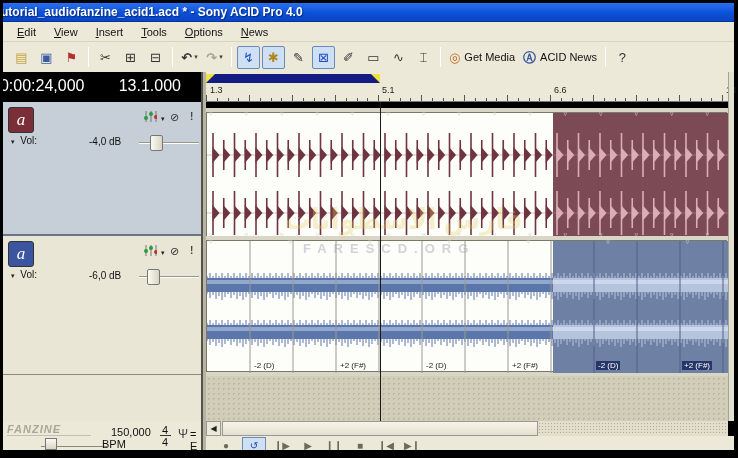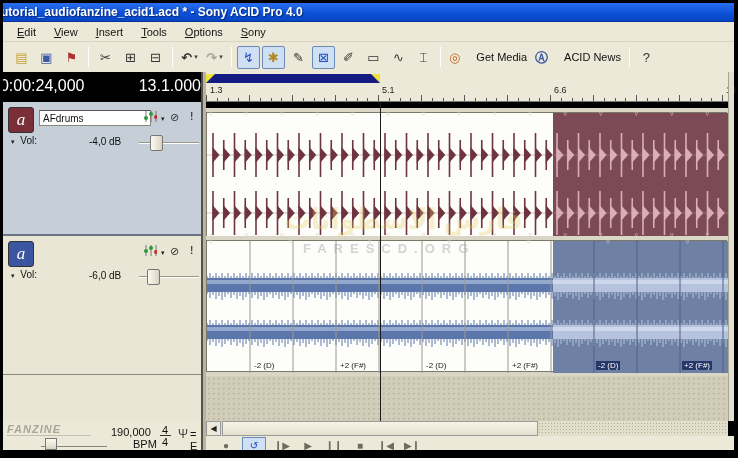--- a/index.html
+++ b/index.html
@@ -15,32 +15,32 @@
   #menubar{left:3px;top:22px;width:731px;height:20px;background:var(--chrome);display:flex;align-items:center;padding-left:5px;border-bottom:1px solid #d8d4c4;}
   .mi{font-size:11px;color:#111;padding:2px 9px;}
   .mi::first-letter{text-decoration:underline;}
 
   
   #toolbar{left:3px;top:42px;width:731px;height:30px;background:var(--chrome);display:flex;align-items:center;padding-left:6px;}
   .tbtn{height:23px;min-width:23px;display:flex;align-items:center;justify-content:center;margin:0 1px;border:1px solid transparent;border-radius:2px;color:#333;font-size:13px;padding:0 2px;}
   .tbtn .glyph{line-height:1;}
   .tbtn.pressed{background:var(--pressedBg);border:1px solid var(--pressedBorder);}
   .tbtn.disabled{color:#a8a494;}
-  .tbtn .lbl{font-size:11px;color:#111;margin-left:16px;white-space:nowrap;}
+  .tbtn .lbl{font-size:11px;color:#111;margin-left:4px;white-space:nowrap;}
   .tbtn .dd{font-size:7px;color:#444;margin-left:2px;}
   .tsep{width:1px;height:20px;background:#b8b4a4;border-right:1px solid #fff;margin:0 4px;}
   .g-open{color:#c8a23c;} .g-save{color:#3c5aa0;} .g-publish{color:#b03030;}
   .g-undo,.g-redo{font-weight:bold;} .g-enable-snapping{color:#2050c0;}
   .g-lock-envelopes{color:#b08820;} .g-selection-tool{color:#2050c0;}
   .g-get-media{color:#c06820;font-weight:bold;} .g-acid-news{color:#3c5aa0;font-weight:bold;}
 
   
   #timedisp{left:3px;top:72px;width:198px;height:30px;background:#000;overflow:hidden;}
   #timedisp span{position:absolute;color:#fff;font-size:16px;top:5px;white-space:nowrap;}
-  #timepos{left:-12px;} #timemeas{right:0;}
+  #timepos{left:-12px;} #timemeas{right:20px;}
 
   
   .panel{left:3px;width:198px;}
   #panel1{top:102px;height:134px;background:var(--panel1);border-bottom:2px solid #6a7484;}
   #panel2{top:236px;height:139px;background:var(--panel2);border-bottom:1px solid #8a8878;}
   #panel3{top:375px;height:46px;background:var(--panel2);}
   .ticon{position:absolute;left:5px;top:5px;width:26px;height:26px;border-radius:3px;color:#fff;font-size:17px;font-style:italic;font-family:"Liberation Serif",serif;display:flex;align-items:center;justify-content:center;border:1px solid #333;}
   #panel1 .ticon{background:#7a2e38;}
   #panel2 .ticon{background:#3c55a0;}
   .tname{position:absolute;left:36px;top:8px;width:112px;height:16px;background:#fff;border:1px solid #8a8878;border-top-color:#555;font-size:10px;padding:2px 0 0 3px;color:#111;}
@@ -88,21 +88,21 @@
   #harrow{position:absolute;left:0;top:0;width:15px;height:15px;background:var(--chrome);border:1px solid #999;font-size:8px;display:flex;align-items:center;justify-content:center;color:#222;}
   #hthumb{position:absolute;left:16px;top:0;width:316px;height:15px;background:linear-gradient(#f8f5e6,#e4e0d0);border:1px solid #999;}
   #htrack{position:absolute;left:332px;top:1px;width:190px;height:13px;background-image:radial-gradient(#b0ac9c 1px,transparent 1px);background-size:3px 3px;}
   #vscroll{left:728px;top:72px;width:6px;height:349px;background:#e4e0d0;border-left:1px solid #a8a494;}
 
   
   #bottomleft{left:3px;top:421px;width:198px;height:29px;background:var(--chrome);}
   #tempo-slider-track{position:absolute;left:38px;top:25px;width:66px;height:1px;background:#8a8678;}
   #tempo-thumb{position:absolute;left:42px;top:17px;width:12px;height:12px;background:linear-gradient(#fdfbf2,#d8d4c4);border:1px solid #777;}
   .bpm{position:absolute;font-size:11px;color:#111;}
-  #bpmval{left:108px;top:5px;} #bpmlbl{left:130px;top:17px;}
+  #bpmval{left:108px;top:5px;} #bpmlbl{left:99px;top:17px;}
   #sigtop{left:159px;top:3px;} #sigbot{left:159px;top:15px;}
   #sigline{position:absolute;left:157px;top:14px;width:11px;height:1px;background:#333;}
   #fork{left:175px;top:6px;font-size:12px;color:#444;}
   #keylbl{left:187px;top:7px;}
   #transportbar{left:206px;top:436px;width:528px;height:14px;background:var(--chrome);}
   .tpbtn{position:absolute;top:1px;width:24px;height:16px;display:flex;align-items:center;justify-content:center;font-size:10px;color:#6e6a5c;border:1px solid transparent;}
   .tpbtn.pressed{background:var(--pressedBg);border:1px solid var(--pressedBorder);color:#1c48b0;}
   #botband{left:0;top:450px;width:738px;height:8px;background:#000;}
 </style>
 </head>
@@ -113,21 +113,21 @@
   <div class="abs" id="titlebar">
     <span class="title">tutorial_audiofanzine_acid1.acd * - Sony ACID Pro 4.0</span>
   </div>
 
   <div class="abs" id="menubar">
       <span class="mi">Edit</span>
       <span class="mi">View</span>
       <span class="mi">Insert</span>
       <span class="mi">Tools</span>
       <span class="mi">Options</span>
-      <span class="mi">Sony</span>
+      <span class="mi">News</span>
     </div>
 
   <div class="abs" id="toolbar">
       <div class="tbtn">
         <span class="glyph g-open">▤</span>
       </div>
       <div class="tbtn">
         <span class="glyph g-save">▣</span>
       </div>
       <div class="tbtn">
@@ -192,21 +192,20 @@
       </div>
     </div>
 
   <div class="abs" id="timedisp">
     <span id="timepos">00:00:24,000</span>
     <span id="timemeas">13.1.000</span>
   </div>
 
   <div class="abs panel" id="panel1">
     <div class="ticon">a</div>
-    <div class="tname">AFdrums</div>
     <span class="hicon abs" style="left:140px;top:8px;">
       <svg width="14" height="13">
         <line x1="3" y1="1" x2="3" y2="12" stroke="#777"></line>
           <line x1="8" y1="1" x2="8" y2="12" stroke="#777"></line>
           <line x1="13" y1="1" x2="13" y2="12" stroke="#777"></line>
         <circle cx="3" cy="8" r="2" fill="#2a9a3a"></circle>
           <circle cx="8" cy="4" r="2" fill="#2a9a3a"></circle>
           <circle cx="13" cy="7" r="2" fill="#c03030"></circle>
       </svg>
     </span>
@@ -2172,21 +2171,21 @@
     <div id="harrow">◀</div>
     <div id="hthumb"></div>
     <div id="htrack"></div>
   </div>
   <div class="abs" id="vscroll"></div>
 
   <div class="abs" id="bottomleft">
     <span class="wm-fanzine">FANZINE</span>
     <div id="tempo-slider-track"></div>
     <div id="tempo-thumb"></div>
-    <span class="bpm" id="bpmval">190,000</span>
+    <span class="bpm" id="bpmval">150,000</span>
     <span class="bpm" id="bpmlbl">BPM</span>
     <span class="bpm" id="sigtop">4</span>
     <div id="sigline"></div>
     <span class="bpm" id="sigbot">4</span>
     <span class="bpm" id="fork">Ψ</span>
     <span class="bpm" id="keylbl">= E</span>
   </div>
 
   <div class="abs" id="transportbar">
       <div class="tpbtn" style="left: 8px;">

